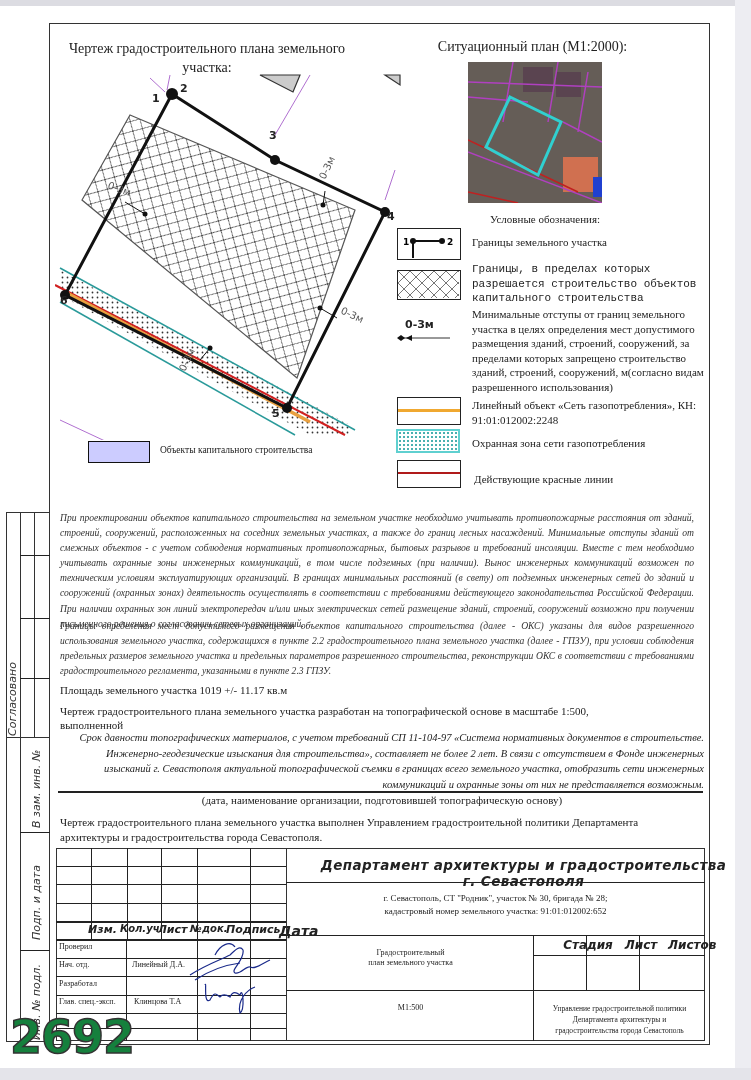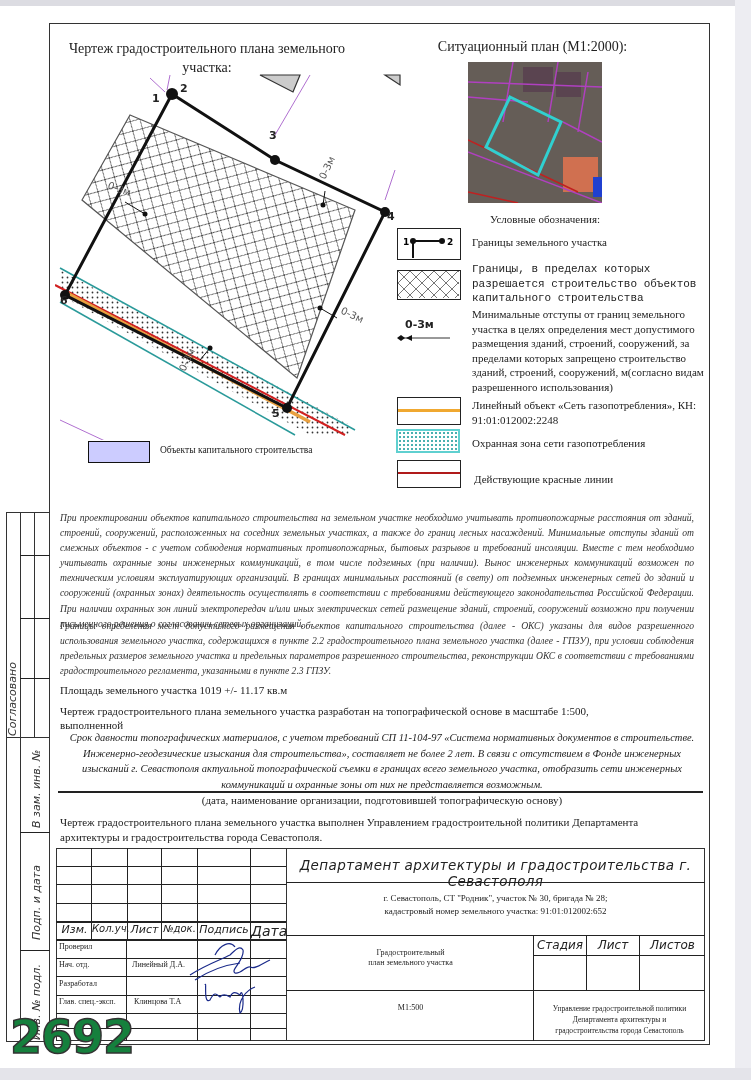--- a/index.html
+++ b/index.html
@@ -14,23 +14,23 @@
   .title-sit{left:410px;top:39px;width:245px;text-align:center;font-size:14px;}
   .sitimg{left:468px;top:62px;width:134px;height:141px;}
   .legend-title{left:490px;top:213px;font-size:11px;}
   .leg-box{position:absolute;width:64px;height:32px;border:1.5px solid #222;box-sizing:border-box;background:#fff;}
   .leg-text{position:absolute;font-size:11px;line-height:14.5px;color:#222;}
   .obj-box{left:88px;top:441px;width:62px;height:22px;background:#ccccff;border:1.5px solid #111;box-sizing:border-box;}
   .obj-text{left:160px;top:445px;font-size:9.5px;}
   .italic-block{position:absolute;font-style:italic;font-size:9.6px;line-height:15.1px;text-align:justify;color:#333;}
   .area{left:60px;top:683px;font-size:11px;}
   .plain{position:absolute;font-size:11px;line-height:15px;}
-  .srok{position:absolute;font-style:italic;font-size:10.5px;line-height:15.5px;text-align:center;}
+  .srok{position:absolute;font-style:italic;font-size:10.5px;line-height:15.5px;text-align:right;}
   .hr{position:absolute;background:#222;}
-  .gost{font-family:"DejaVu Sans",sans-serif;font-style:italic;font-weight:normal;}
+  .gost{font-family:"DejaVu Sans",sans-serif;font-style:italic;font-weight:bold;padding-left:28px;}
   .lcol{position:absolute;border:1px solid #333;box-sizing:border-box;}
   .vtext{position:absolute;transform:rotate(-90deg);transform-origin:left top;font-family:"DejaVu Sans",sans-serif;font-style:italic;font-size:11px;white-space:nowrap;color:#333;}
   .watermark-num{position:absolute;left:10px;top:1010px;font-family:"DejaVu Sans",sans-serif;font-weight:bold;font-size:46px;color:#15803d;-webkit-text-stroke:1.5px #333;letter-spacing:-1px;}
 </style>
 </head>
 <body>
 
 <div class="topbar"></div>
 <div class="sheet"></div>
 <div class="rightstrip"></div>
@@ -248,21 +248,21 @@
   <div class="hr" style="left:639px;top:935px;width:1px;height:55px;"></div>
   <div class="hr" style="left:533px;top:955px;width:172px;height:1px;"></div>
 
   <div class="abs gost" style="left:288px;top:857px;width:415px;text-align:center;font-size:13.5px;letter-spacing:0.4px;">Департамент архитектуры и градостроительства г. Севастополя</div>
   <div class="abs" style="left:288px;top:893px;width:415px;text-align:center;font-size:9px;">г. Севастополь, СТ "Родник", участок № 30, бригада № 28;</div>
   <div class="abs" style="left:288px;top:906px;width:415px;text-align:center;font-size:9px;">кадастровый номер земельного участка: 91:01:012002:652</div>
   <div class="abs" style="left:288px;top:948px;width:245px;text-align:center;font-size:8px;">Градостроительный</div>
   <div class="abs" style="left:288px;top:958px;width:245px;text-align:center;font-size:8px;">план земельного участка</div>
   <div class="abs gost" style="left:534px;top:938px;width:52px;text-align:center;font-size:12px;">Стадия</div>
   <div class="abs gost" style="left:587px;top:938px;width:52px;text-align:center;font-size:12px;">Лист</div>
-  <div class="abs gost" style="left:640px;top:938px;width:65px;text-align:center;font-size:12px;">Листов</div>
+  <div class="abs gost" style="left:640px;top:938px;width:65px;text-align:left;font-size:12px;">Листов</div>
   <div class="abs" style="left:288px;top:1003px;width:245px;text-align:center;font-size:8px;">М1:500</div>
   <div class="abs" style="left:534px;top:1003px;width:171px;text-align:center;font-size:7.5px;line-height:11px;">
     <div>Управление градостроительной политики</div>
     <div>Департамента архитектуры и</div>
     <div>градостроительства города Севастополь</div>
   </div>
 </div>
 
 <div class="watermark-num">2692</div>
 

